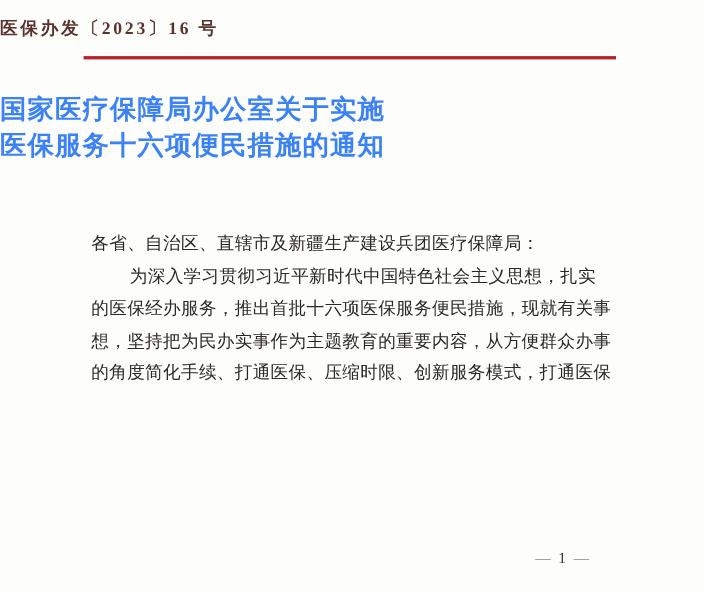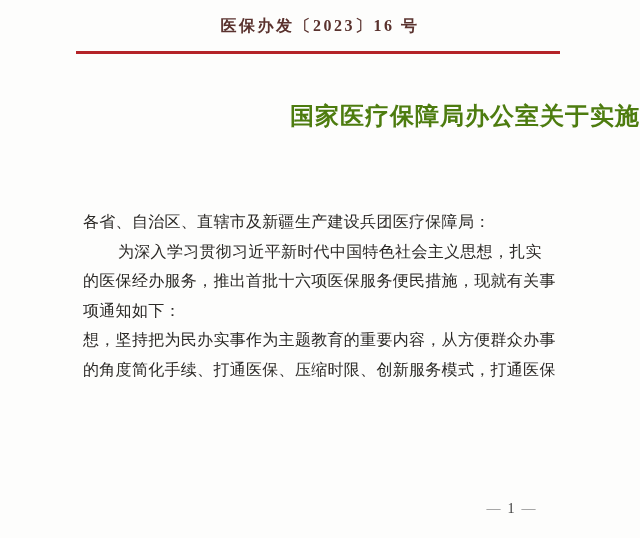--- a/index.html
+++ b/index.html
@@ -13,45 +13,44 @@
     height: 538px;
     background: #fdfdfc;
     font-family: "Liberation Serif", "DejaVu Serif", serif;
     overflow: hidden;
   }
   .doc-number {
     position: absolute;
     top: 16px;
     left: 0;
     right: 0;
-    text-align: center;
     font-size: 16px;
     letter-spacing: 2.5px;
     color: #5a322e;
     font-weight: bold;
   }
   .red-rule {
     position: absolute;
     top: 51px;
     left: 76px;
     width: 484px;
     height: 3px;
     background: #b42328;
   }
   .title {
     position: absolute;
-    top: 100px;
+    top: 84px;
     left: 0;
     right: 0;
     margin: 0;
-    text-align: right;
+    text-align: left;
     font-size: 24px;
     line-height: 33px;
     font-weight: bold;
-    color: #4d7c0f;
+    color: #3b82f6;
     letter-spacing: 1px;
   }
   .title .title-line {
     display: block;
   }
   .doc-body {
     position: absolute;
     top: 207px;
     left: 83px;
     width: 480px;
@@ -90,27 +89,27 @@
 <body>
 
 <div class="page">
 
   <div class="doc-number">医保办发〔2023〕16 号</div>
 
   <div class="red-rule"></div>
 
   <h1 class="title">
     <span class="title-line">国家医疗保障局办公室关于实施</span>
+    <span class="title-line">医保服务十六项便民措施的通知</span>
   </h1>
 
   <div class="doc-body">
     <div class="line">各省、自治区、直辖市及新疆生产建设兵团医疗保障局：</div>
     <div class="line indent">为深入学习贯彻习近平新时代中国特色社会主义思想，扎实</div>
     <div class="line">的医保经办服务，推出首批十六项医保服务便民措施，现就有关事</div>
-    <div class="line">项通知如下：</div>
     <div class="line">想，坚持把为民办实事作为主题教育的重要内容，从方便群众办事</div>
     <div class="line">的角度简化手续、打通医保、压缩时限、创新服务模式，打通医保</div>
   </div>
 
   <div class="footer">
     <span class="dash">—</span><span class="num">1</span><span class="dash">—</span>
   </div>
 
 </div>
 

